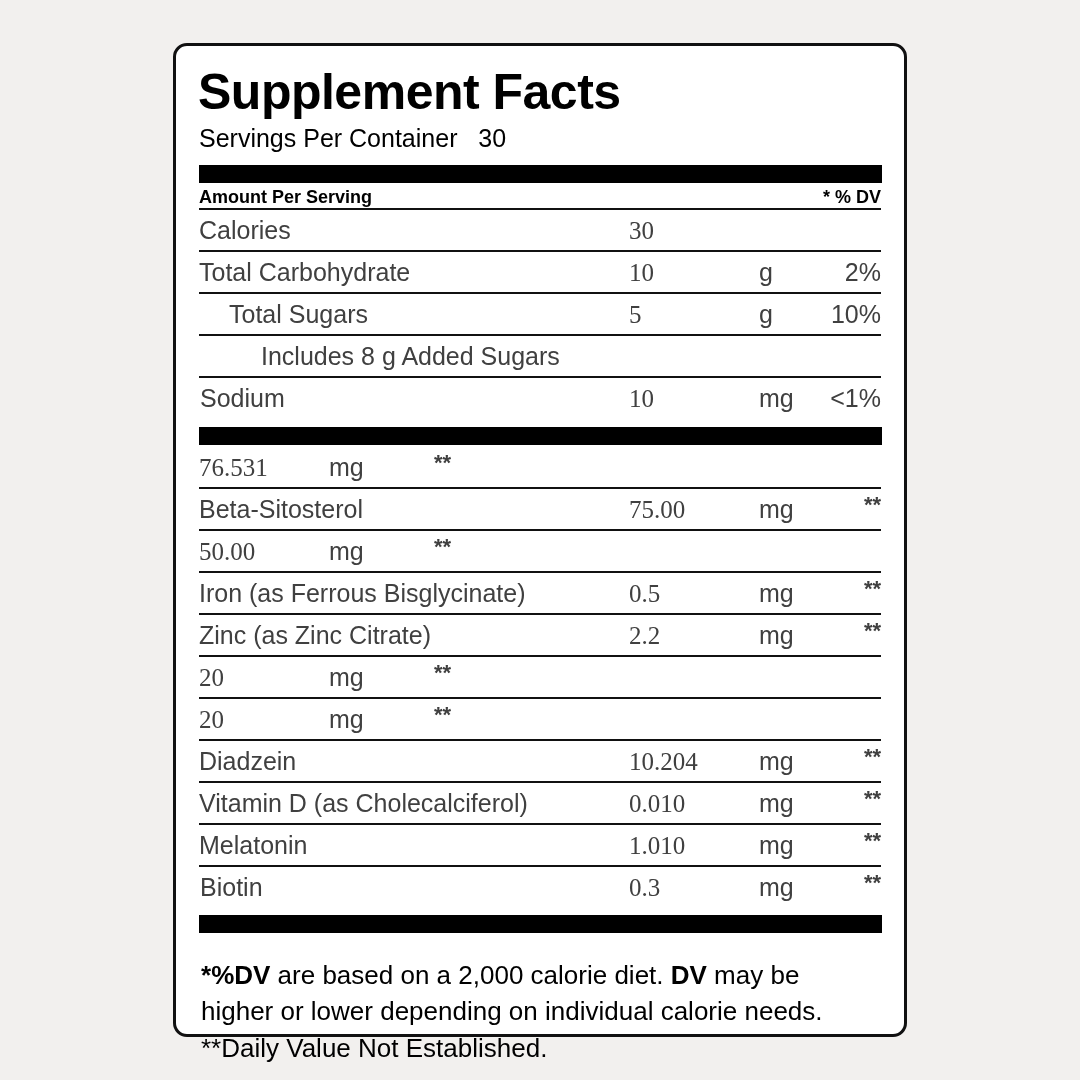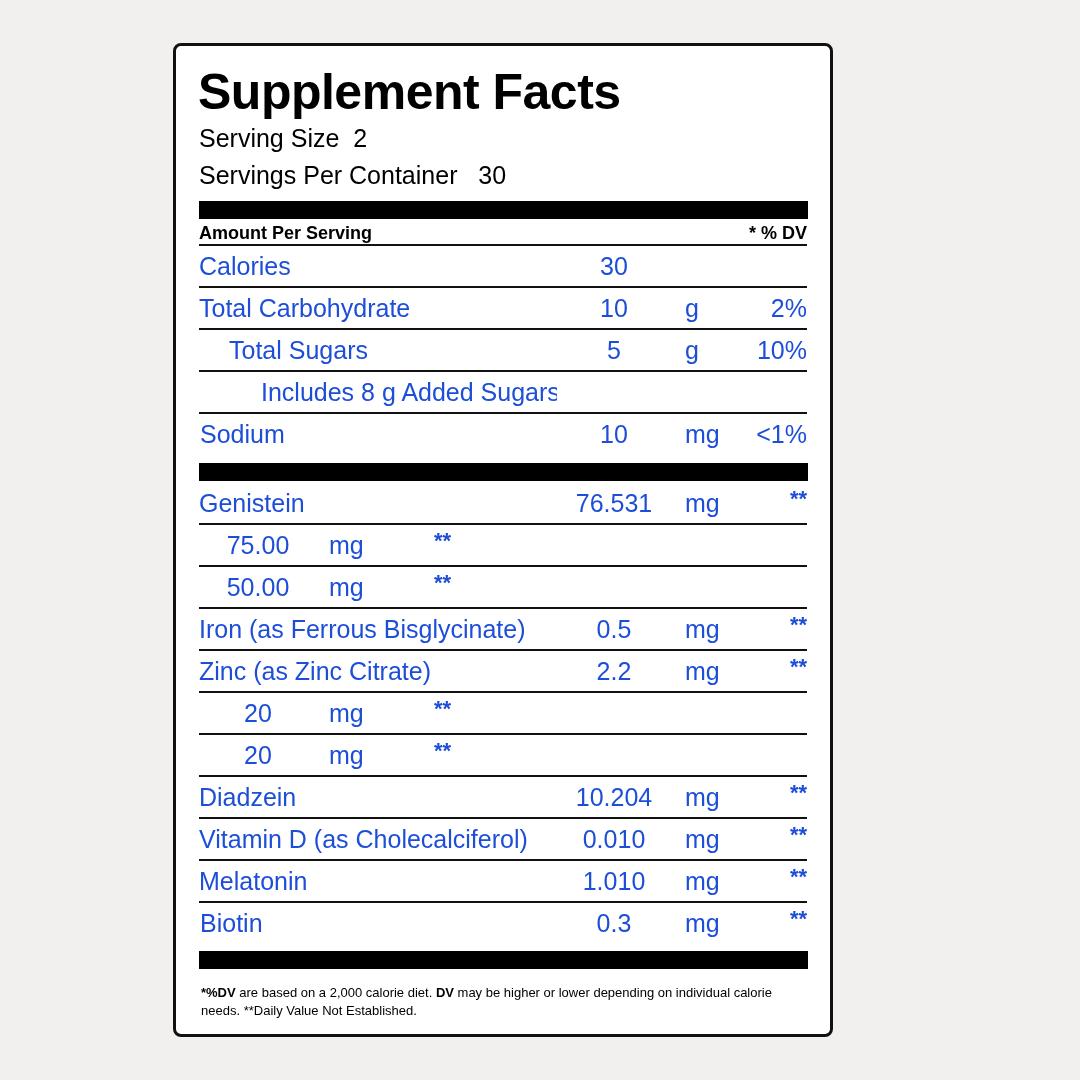--- a/index.html
+++ b/index.html
@@ -10,25 +10,25 @@
     width: 1080px;
     height: 1080px;
     background: #f2f0ee;
     font-family: "Liberation Sans", sans-serif;
     -webkit-font-smoothing: antialiased;
   }
   .panel {
     position: absolute;
     left: 173px;
     top: 43px;
-    width: 660px;
+    width: 734px;
     height: 994px;
     background: #ffffff;
     border: 3px solid #111111;
-    border-radius: 8px;
+    border-radius: 14px;
     box-sizing: border-box;
   }
   .inner {
     position: absolute;
     left: 12px;
     top: 10px;
     right: 12px;
     bottom: 10px;
   }
   .title {
@@ -70,40 +70,41 @@
     border-bottom: 2px solid #111;
     margin: 0 11px;
   }
   .row {
     display: flex;
     align-items: baseline;
     margin: 0 11px;
     border-bottom: 2px solid #111;
     padding: 6px 0 5px 0;
     font-size: 25px;
-    color: #1d4ed8;
+    color: #404040;
     min-height: 30px;
     box-sizing: border-box;
   }
   .row.noline {
     border-bottom: none;
     margin-left: 12px;
   }
   .row .name {
     flex: 1 1 auto;
     white-space: nowrap;
     overflow: hidden;
   }
   .row .name.indent1 { padding-left: 30px; }
   .row .name.indent2 { padding-left: 62px; }
   .row .amt {
     width: 118px;
-    text-align: center;
+    text-align: left;
     padding-right: 4px;
     white-space: nowrap;
+    font-family: Liberation Serif, serif;
   }
   .row .unit {
     width: 52px;
     text-align: left;
     padding-left: 8px;
     white-space: nowrap;
   }
   .row .dv {
     width: 70px;
     text-align: right;
@@ -111,37 +112,36 @@
   }
   .row .dv.stars {
     font-size: 22px;
     font-weight: bold;
     vertical-align: top;
     position: relative;
     top: -6px;
   }
   .italic { font-style: italic; }
   .footnote {
-    margin: 15px 14px 0 13px;
-    font-size: 13px;
+    margin: 24px 14px 0 13px;
+    font-size: 26px;
     line-height: 1.42;
     color: #000;
   }
   .footnote b { font-weight: bold; }
   .supp-section { margin-top: 2px; }
 </style>
 </head>
 <body>
 
 <div class="panel">
   <div class="inner">
 
     <div class="title">Supplement Facts</div>
 
-    <div class="serving-line">Serving Size  2</div>
     <div class="serving-line">Servings Per Container   30</div>
 
     <div class="bar-thick"></div>
 
     <div class="amount-row">
       <span>Amount Per Serving</span>
       <span>* % DV</span>
     </div>
     <div class="rule"></div>
 
@@ -175,26 +175,26 @@
         <span class="amt">10</span>
         <span class="unit">mg</span>
         <span class="dv">&lt;1%</span>
       </div>
     </div>
 
     <div class="bar-thick second"></div>
 
     <div class="supp-section">
       <div class="row">
-        <span class="name">Genistein</span>
         <span class="amt">76.531</span>
         <span class="unit">mg</span>
         <span class="dv stars">**</span>
       </div>
       <div class="row">
+        <span class="name">Beta-Sitosterol</span>
         <span class="amt">75.00</span>
         <span class="unit">mg</span>
         <span class="dv stars">**</span>
       </div>
       <div class="row">
         <span class="amt">50.00</span>
         <span class="unit">mg</span>
         <span class="dv stars">**</span>
       </div>
       <div class="row">

